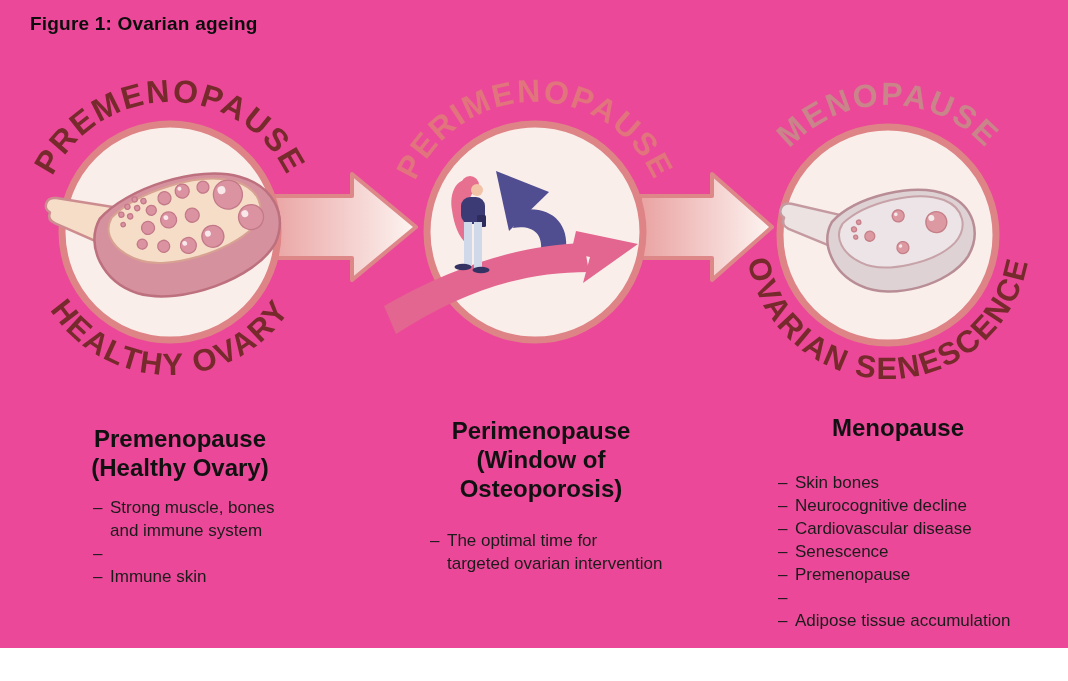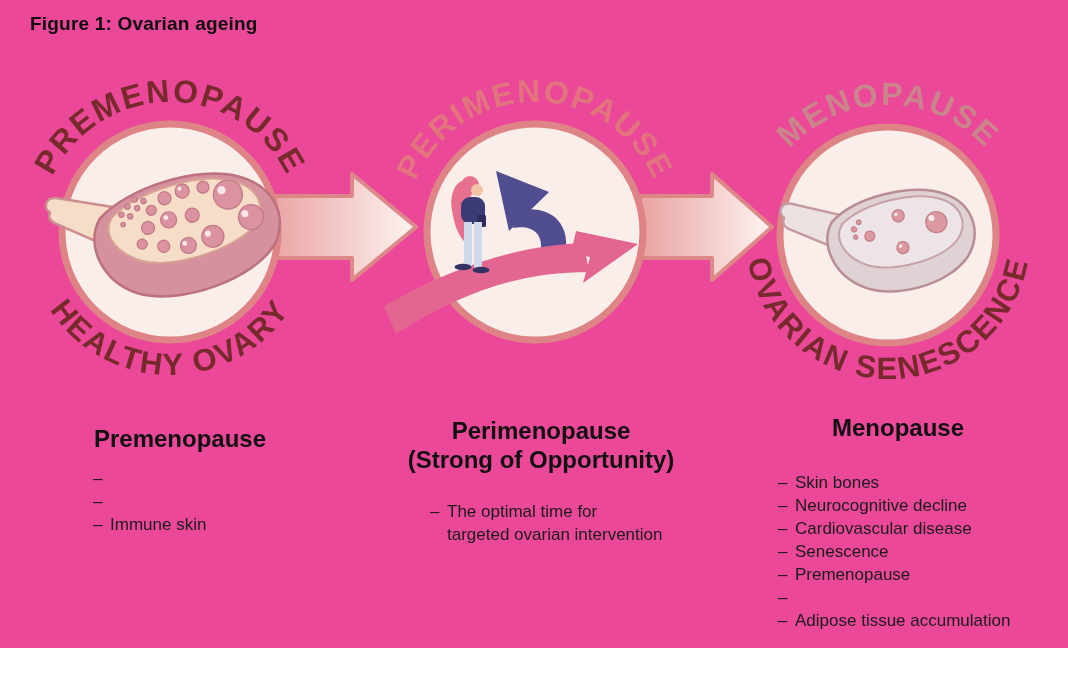--- a/index.html
+++ b/index.html
@@ -147,39 +147,42 @@
       </g>
       <text class="arc-text" font-size="32" letter-spacing="2" fill="#e1747d">
         <textPath href="#arc-t2" startOffset="50%" text-anchor="middle">PERIMENOPAUSE</textPath>
       </text>
     </g>
   </svg>
 
   <div class="col col1">
     <div class="hd">
       <div>Premenopause</div>
+      <div>(Healthy Ovary)</div>
     </div>
     <div class="bullets">
         <div class="bullet">
           <span class="dash">–</span>
+          <span class="btext">Strong muscle, bones
+and immune system</span>
         </div>
         <div class="bullet">
           <span class="dash">–</span>
         </div>
         <div class="bullet">
           <span class="dash">–</span>
           <span class="btext">Immune skin</span>
         </div>
       </div>
   </div>
 
   <div class="col col2">
     <div class="hd">
       <div>Perimenopause</div>
-      <div>(Strong of Opportunity)</div>
+      <div>(Window of Osteoporosis)</div>
     </div>
     <div class="bullets">
         <div class="bullet">
           <span class="dash">–</span>
           <span class="btext">The optimal time for
 targeted ovarian intervention</span>
         </div>
       </div>
   </div>
 

